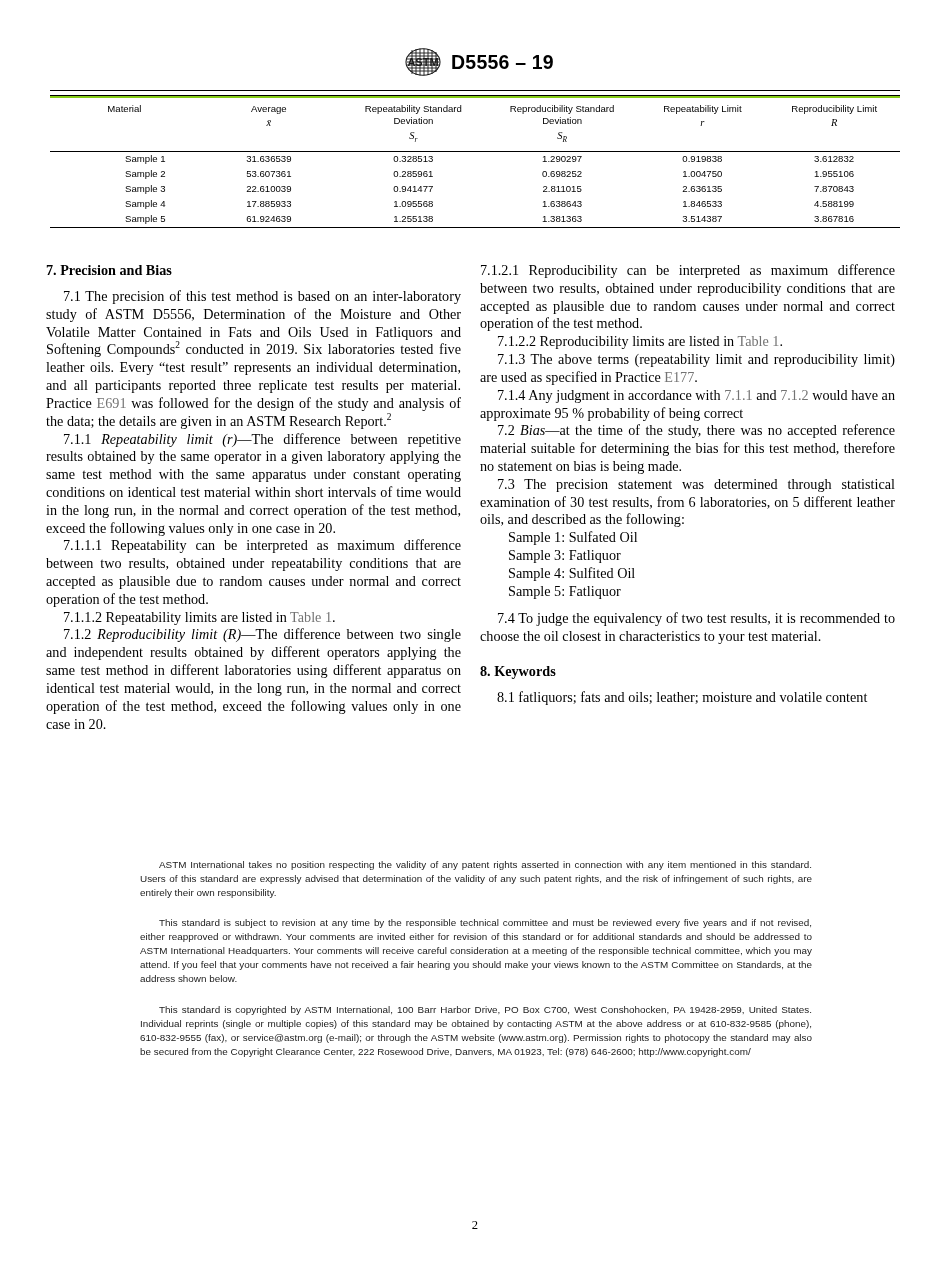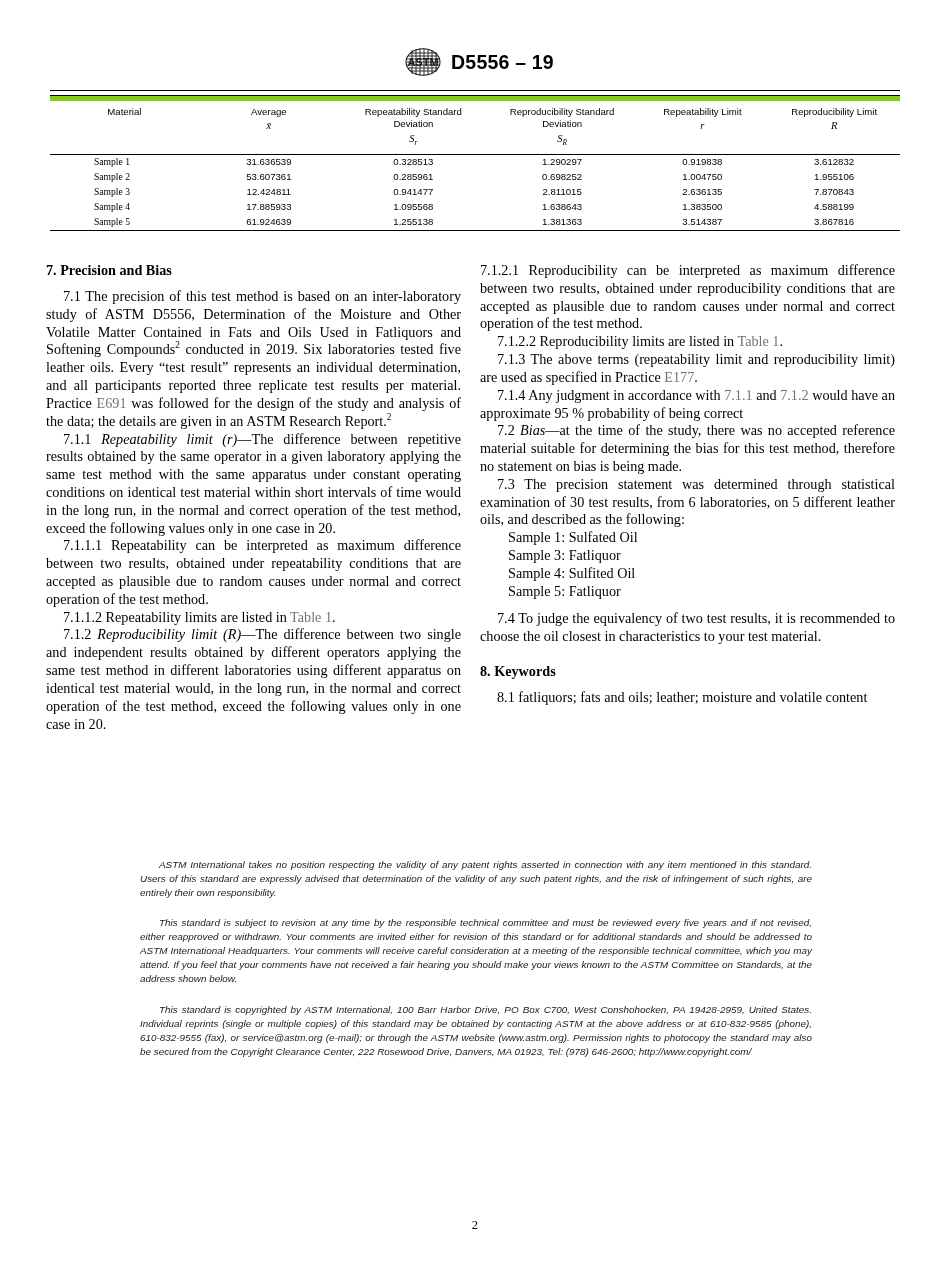--- a/index.html
+++ b/index.html
@@ -61,21 +61,21 @@
     text-align: center;
     margin-bottom: 6px;
   }
   table.vm {
     width: 100%;
     border-collapse: collapse;
     font-family: "Liberation Sans", "DejaVu Sans", sans-serif;
     font-size: 9.6px;
   }
   table.vm thead tr.head-row th {
-    border-top: 5px solid #84cc16;
+    border-top: 2px solid #84cc16;
     padding: 5px 2px 7px 2px;
     font-weight: normal;
     vertical-align: top;
     text-align: center;
     line-height: 1.28;
   }
   .rule-double {
     height: 4px;
     border-top: 1.6px solid #000;
     border-bottom: 0.9px solid #000;
@@ -88,23 +88,22 @@
   .rule-bottom {
     height: 0;
     border-top: 1.6px solid #000;
   }
   table.vm tbody td {
     padding: 1.2px 2px;
     text-align: center;
     line-height: 1.32;
   }
   table.vm tbody td.material {
-    text-align: left;
+    text-align: center;
     padding-left: 44px;
-    font-family: Liberation Serif, serif;
   }
   table.vm thead th.c-material { width: 17.5%; }
   table.vm thead th.c-avg      { width: 16.5%; }
   table.vm thead th.c-rsd      { width: 17.5%; }
   table.vm thead th.c-rpsd     { width: 17.5%; }
   table.vm thead th.c-rl       { width: 15.5%; }
   table.vm thead th.c-rpl      { width: 15.5%; }
   .sym {
     font-family: "Liberation Serif", "DejaVu Serif", serif;
     font-style: italic;
@@ -184,21 +183,20 @@
   }
   .footnote sup { font-size: 7.6px; vertical-align: super; line-height: 0; }
 
   
   .legal {
     position: absolute;
     left: 140px;
     top: 858px;
     width: 672px;
     font-family: "Liberation Sans", "DejaVu Sans", sans-serif;
-    font-style: italic;
     font-size: 9.9px;
     line-height: 1.42;
     color: #1a1a1a;
   }
   .legal p {
     margin: 0 0 16px 0;
     text-align: justify;
     text-indent: 19px;
   }
   .legal p:last-child { margin-bottom: 0; }
@@ -287,32 +285,32 @@
         <tr>
           <td class="material">Sample 2</td>
           <td>53.607361</td>
           <td>0.285961</td>
           <td>0.698252</td>
           <td>1.004750</td>
           <td>1.955106</td>
         </tr>
         <tr>
           <td class="material">Sample 3</td>
-          <td>12.424811</td>
+          <td>22.610039</td>
           <td>0.941477</td>
           <td>2.811015</td>
           <td>2.636135</td>
           <td>7.870843</td>
         </tr>
         <tr>
           <td class="material">Sample 4</td>
           <td>17.885933</td>
           <td>1.095568</td>
           <td>1.638643</td>
-          <td>1.383500</td>
+          <td>1.846533</td>
           <td>4.588199</td>
         </tr>
         <tr>
           <td class="material">Sample 5</td>
           <td>61.924639</td>
           <td>1.255138</td>
           <td>1.381363</td>
           <td>3.514387</td>
           <td>3.867816</td>
         </tr>

